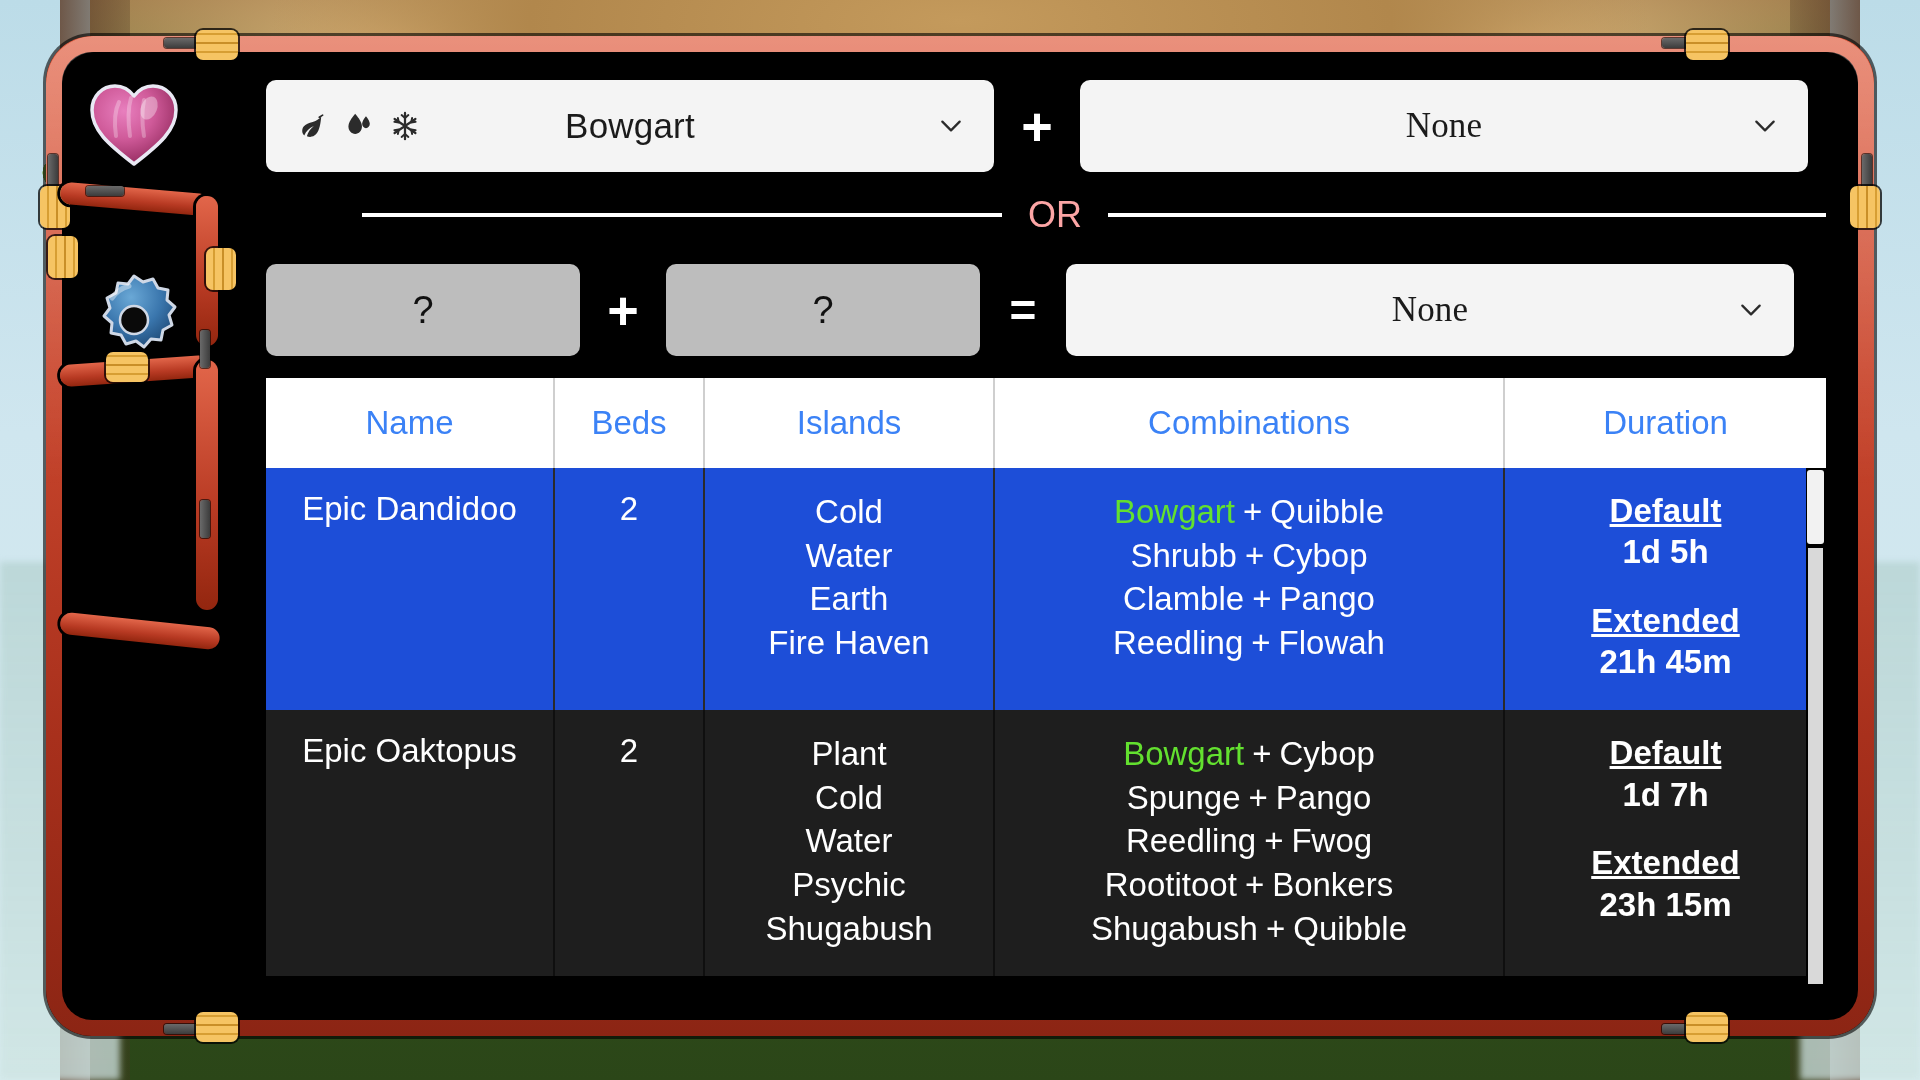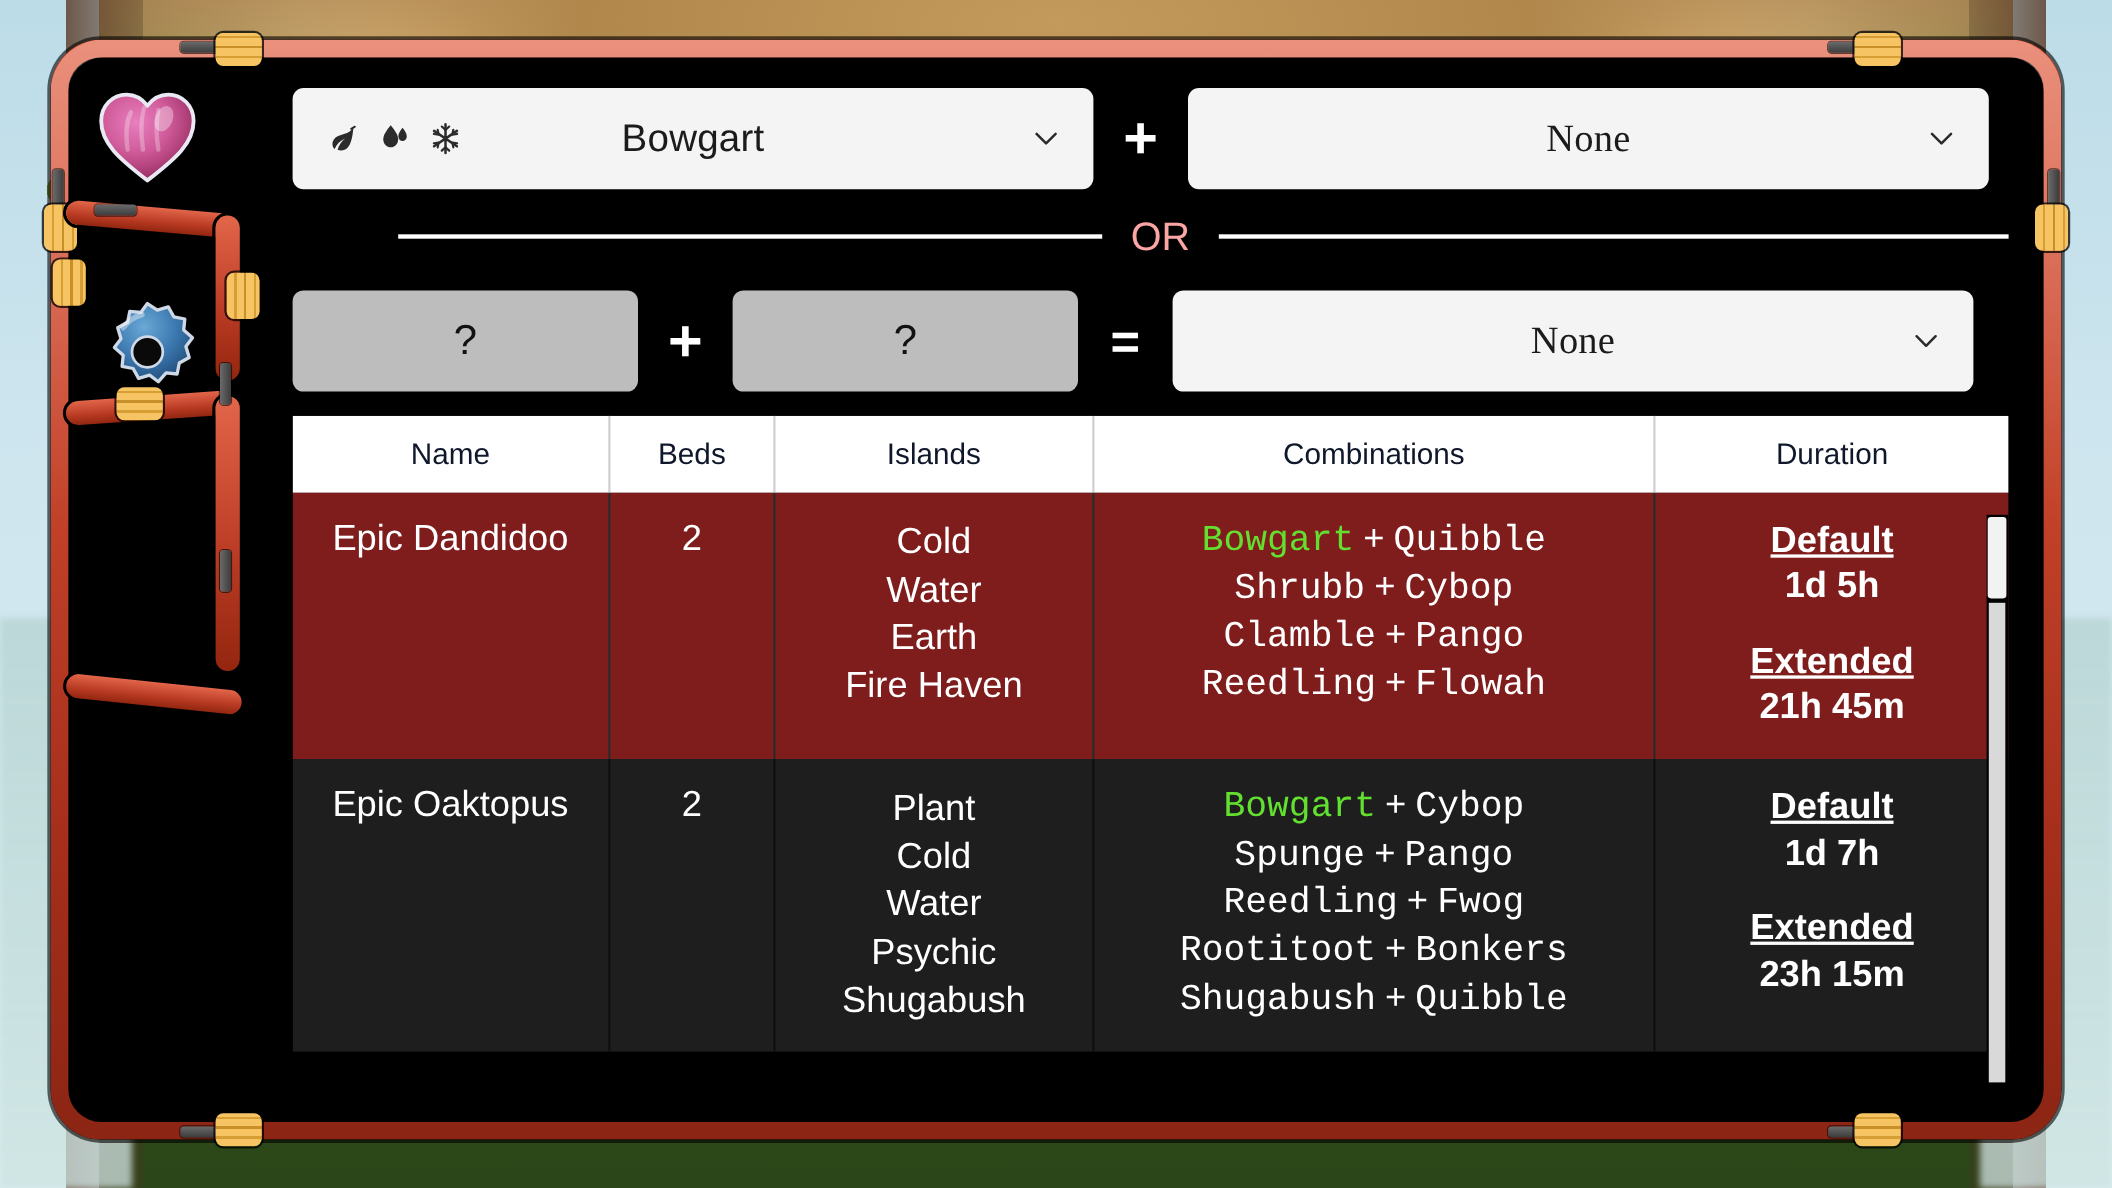--- a/index.html
+++ b/index.html
@@ -216,48 +216,48 @@
   
   .table-wrap {
     margin-top: 22px;
     width: 1560px;
     height: 608px;
     position: relative;
     overflow: hidden;
   }
   table { border-collapse: collapse; width: 1560px; table-layout: fixed; }
   thead th {
-    background: #fff; color: #0f172a;
-    font-size: 27px; font-weight: 400;
-    height: 70px; vertical-align: middle;
+    background: #fff; color: #3b82f6;
+    font-size: 33px; font-weight: 400;
+    height: 90px; vertical-align: middle;
     border-right: 2px solid #cfcfcf;
     text-align: center;
   }
   thead th:last-child { border-right: none; }
 
   col.c-name { width: 288px; }
   col.c-beds { width: 150px; }
   col.c-isl  { width: 290px; }
   col.c-comb { width: 510px; }
   col.c-dur  { width: 322px; }
 
   tbody td {
     vertical-align: top;
     text-align: center;
     color: #fff;
     font-size: 33px;
     padding: 22px 8px 26px;
     border-right: 2px solid #111;
   }
   tbody td:last-child { border-right: none; font-weight: bold; }
-  tbody tr.odd  td { background: #7f1d1d; border-right-color: #2b2b2b; }
+  tbody tr.odd  td { background: #1d4ed8; border-right-color: #2b2b2b; }
   tbody tr.even td { background: #1e1e1e; border-right-color: #0f0f0f; }
 
   .stack > div { line-height: 1.2; padding: 2px 0; }
-  .combo { display: block; line-height: 1.2; padding: 2px 0; white-space: nowrap; font-family: Liberation Mono, monospace; }
+  .combo { display: block; line-height: 1.2; padding: 2px 0; white-space: nowrap; }
   .combo .hl { color: #63e02f; }
   .combo .plus { padding: 0 8px; }
 
   .dur-head { text-decoration: underline; display: block; line-height: 1.25; }
   .dur-val  { display: block; line-height: 1.3; }
   .dur-gap  { height: 26px; }
 
   
   .sbar {
     position: absolute; right: 0; top: 90px;

